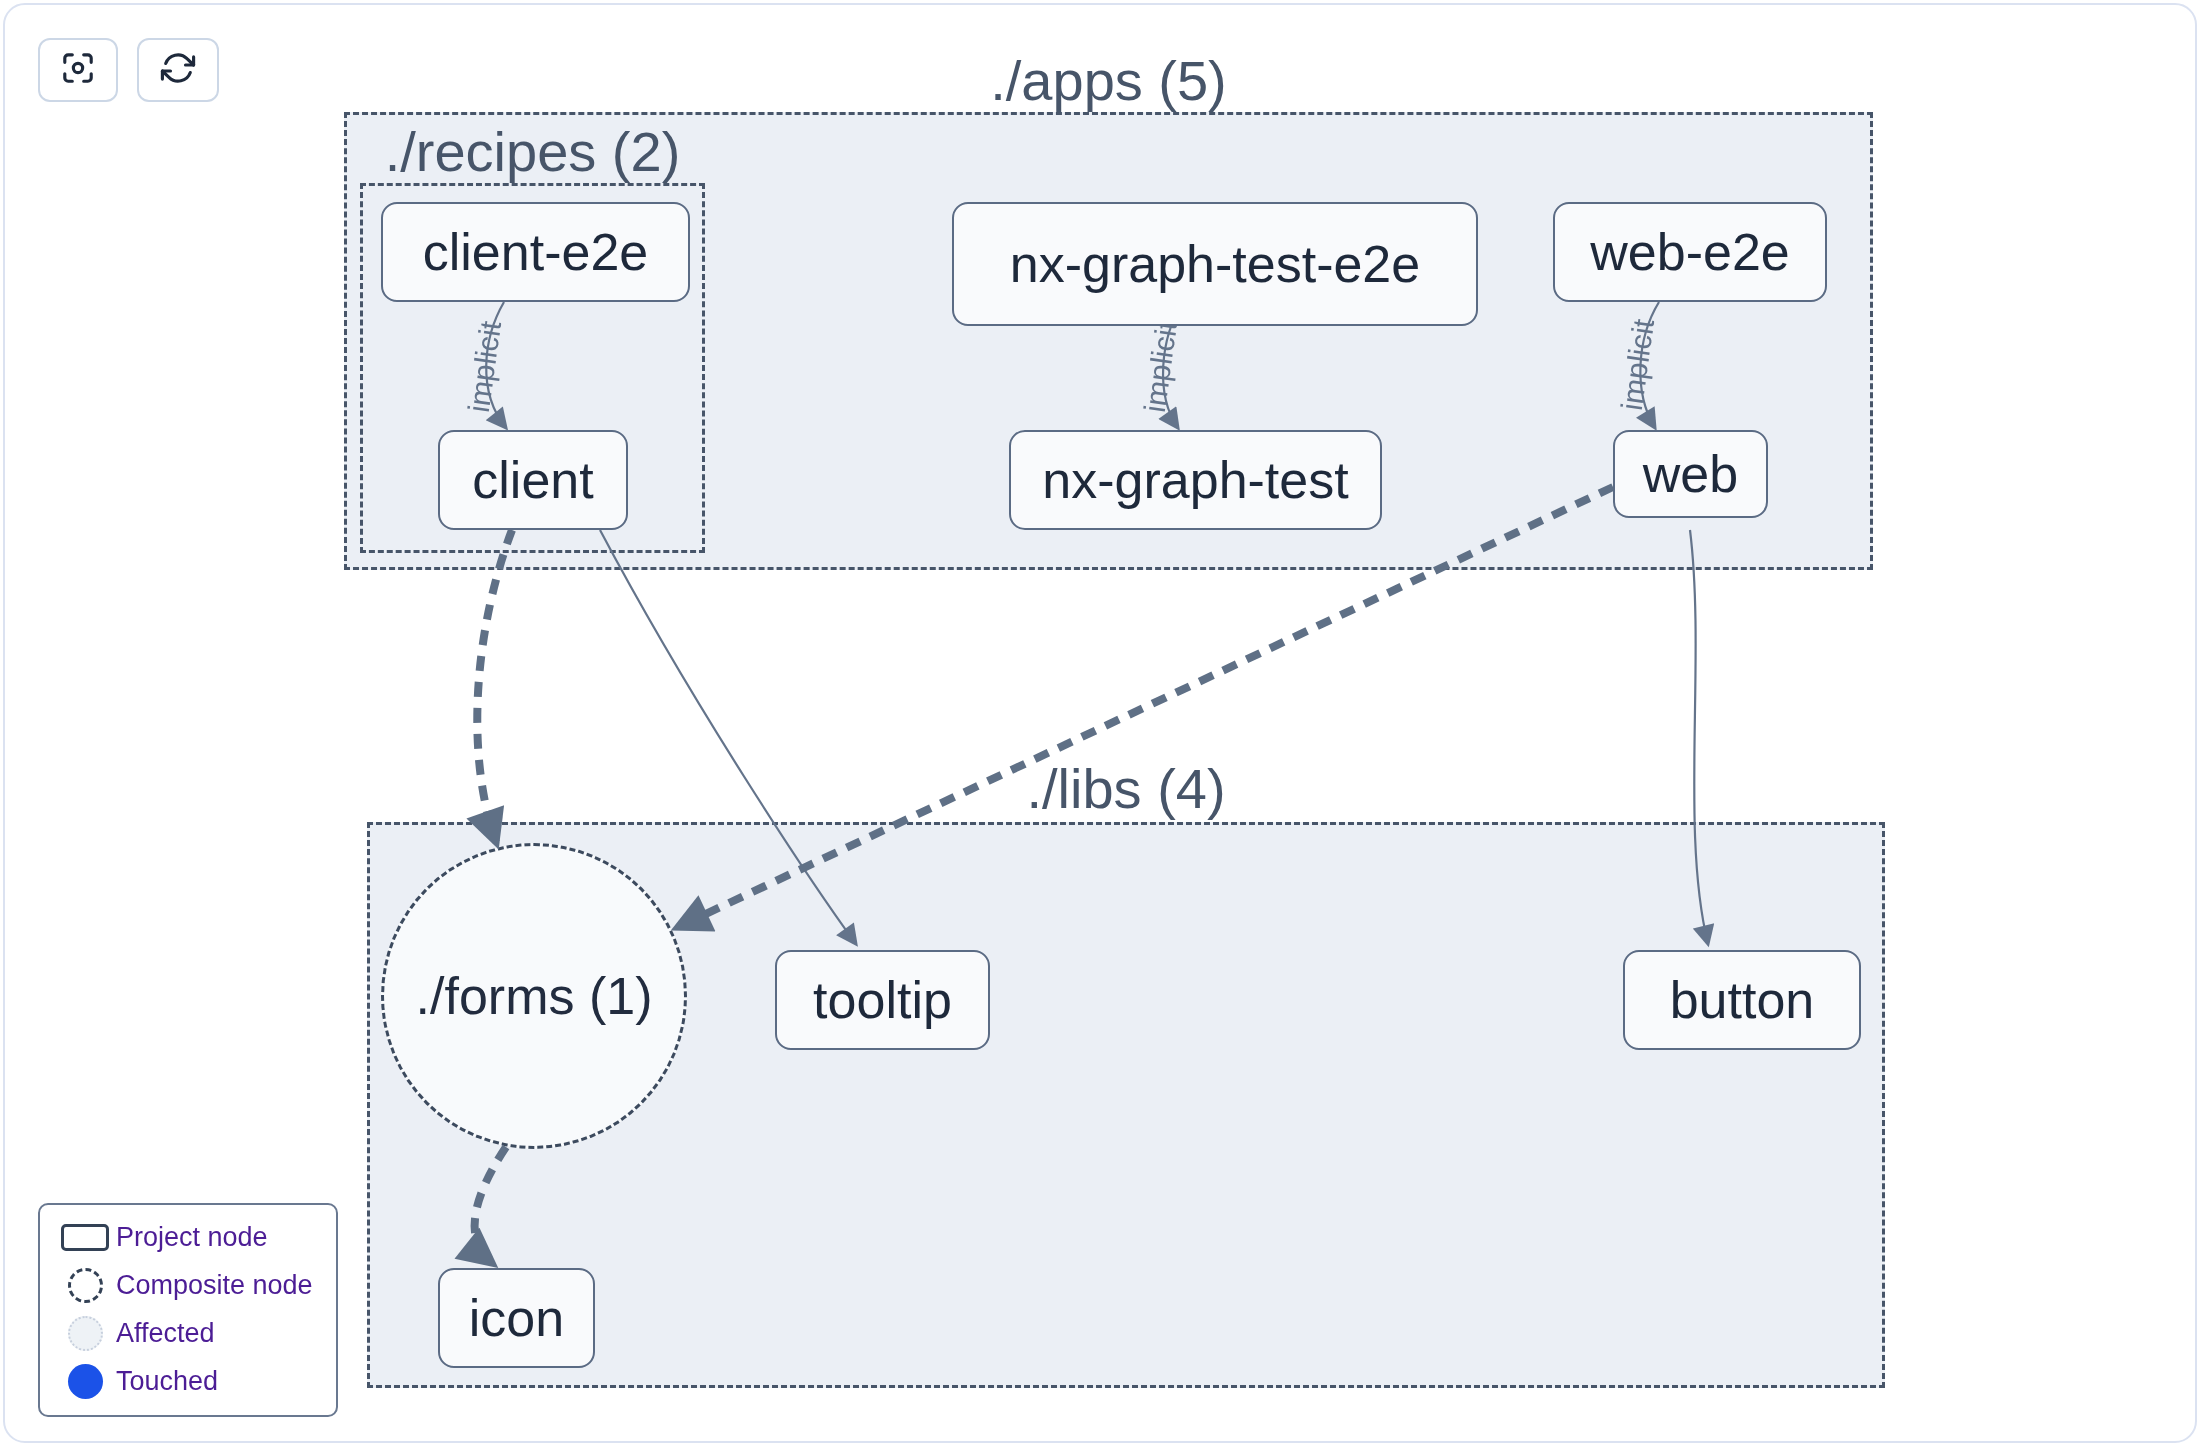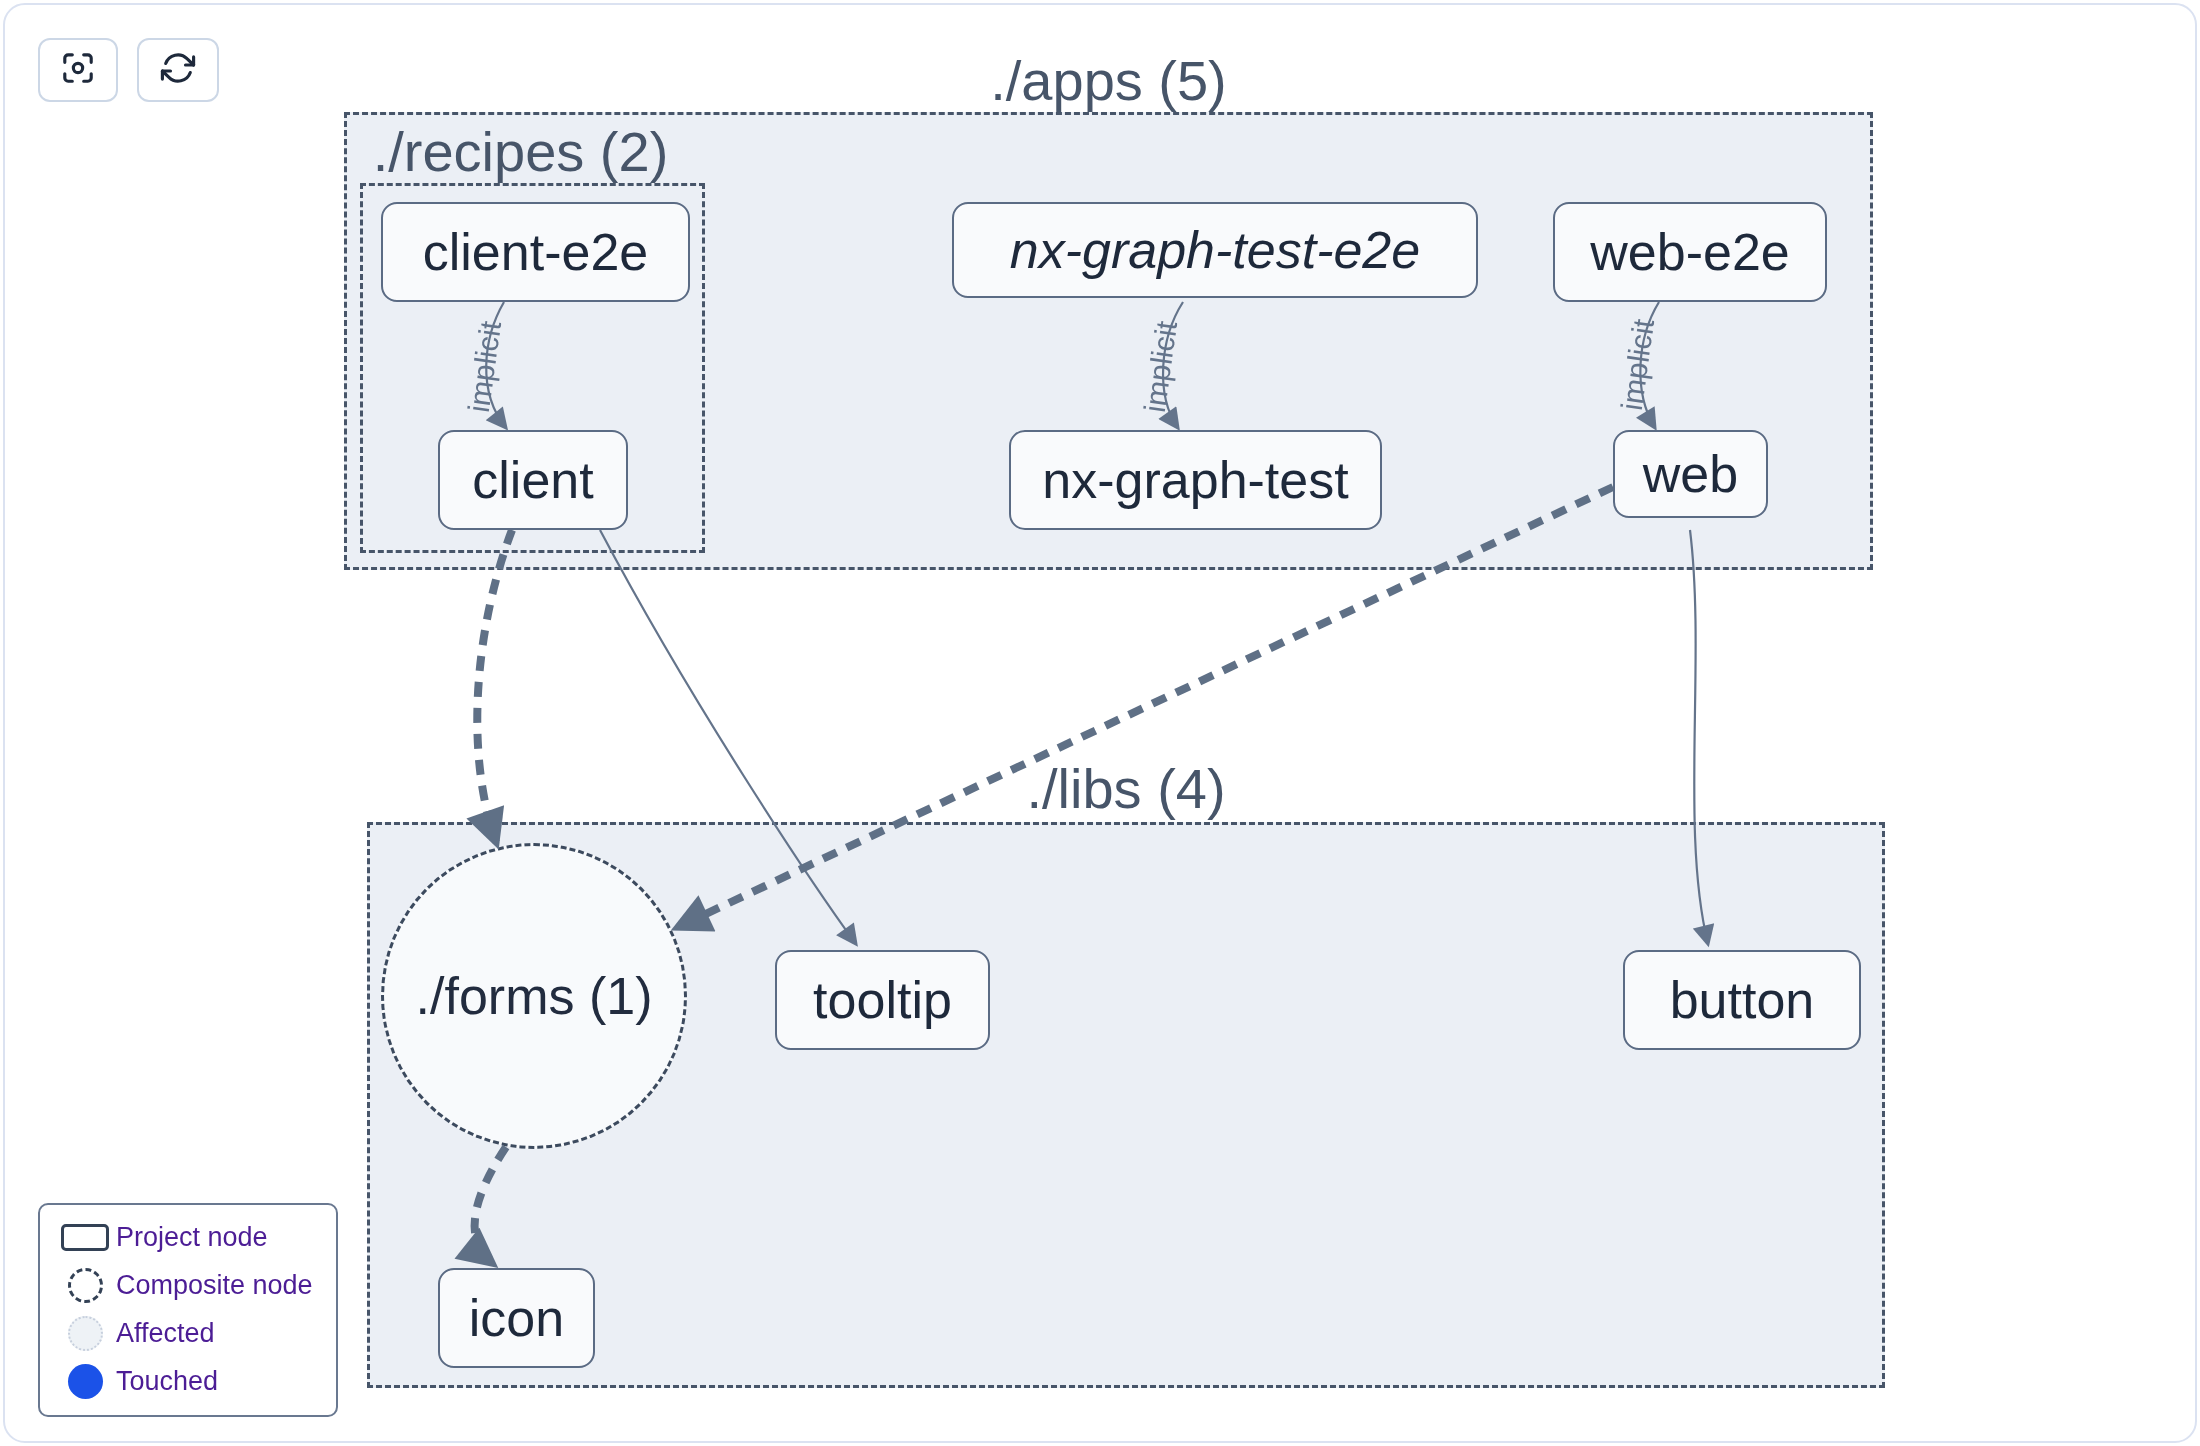--- a/index.html
+++ b/index.html
@@ -49,21 +49,21 @@
 </head>
 <body>
 
 <div class="stage">
   <div class="card-frame"></div>
 
   <div class="group" style="left:344px;top:112px;width:1529px;height:458px;"></div>
   <div class="group-label" style="left:344px;top:50px;width:1529px;">./apps (5)</div>
 
   <div class="group" style="left:360px;top:183px;width:345px;height:370px;"></div>
-  <div class="group-label" style="left:348px;top:121px;width:345px;">./recipes (2)</div>
+  <div class="group-label" style="left:360px;top:121px;width:345px;">./recipes (2)</div>
 
   <div class="group" style="left:367px;top:822px;width:1518px;height:566px;"></div>
   <div class="group-label" style="left:367px;top:758px;width:1518px;">./libs (4)</div>
 
   <div class="composite-circle" style="left:381px;top:843px;">
     <span class="clabel">./forms (1)</span>
   </div>
 
   <svg class="edges" width="2200" height="1446" viewBox="0 0 2200 1446">
     <defs>
@@ -85,21 +85,21 @@
     <path class="edge-thin" d="M 1690 530 C 1706 660 1680 830 1708 944" marker-end="url(#arrow-sm)"></path>
     <path class="edge-thick" d="M 506 1147 C 472 1198 463 1240 492 1263" marker-end="url(#arrow-lg)"></path>
 
     <text class="edge-label" transform="translate(487 367) rotate(-82)" text-anchor="middle" dominant-baseline="middle">implicit</text>
     <text class="edge-label" transform="translate(1163 367) rotate(-82)" text-anchor="middle" dominant-baseline="middle">implicit</text>
     <text class="edge-label" transform="translate(1640 365) rotate(-82)" text-anchor="middle" dominant-baseline="middle">implicit</text>
   </svg>
 
   <div class="node" style="left:381px;top:202px;width:309px;height:100px;">client-e2e</div>
   <div class="node" style="left:438px;top:430px;width:190px;height:100px;">client</div>
-  <div class="node" style="left:952px;top:202px;width:526px;height:96px;font-style:italic;">nx-graph-test-e2e</div>
+  <div class="node" style="left:952px;top:202px;width:526px;height:124px;">nx-graph-test-e2e</div>
   <div class="node" style="left:1009px;top:430px;width:373px;height:100px;">nx-graph-test</div>
   <div class="node" style="left:1553px;top:202px;width:274px;height:100px;">web-e2e</div>
   <div class="node" style="left:1613px;top:430px;width:155px;height:88px;">web</div>
   <div class="node" style="left:775px;top:950px;width:215px;height:100px;">tooltip</div>
   <div class="node" style="left:1623px;top:950px;width:238px;height:100px;">button</div>
   <div class="node" style="left:438px;top:1268px;width:157px;height:100px;">icon</div>
 
   <div class="toolbar">
     <div class="tool-btn">
       <span>

